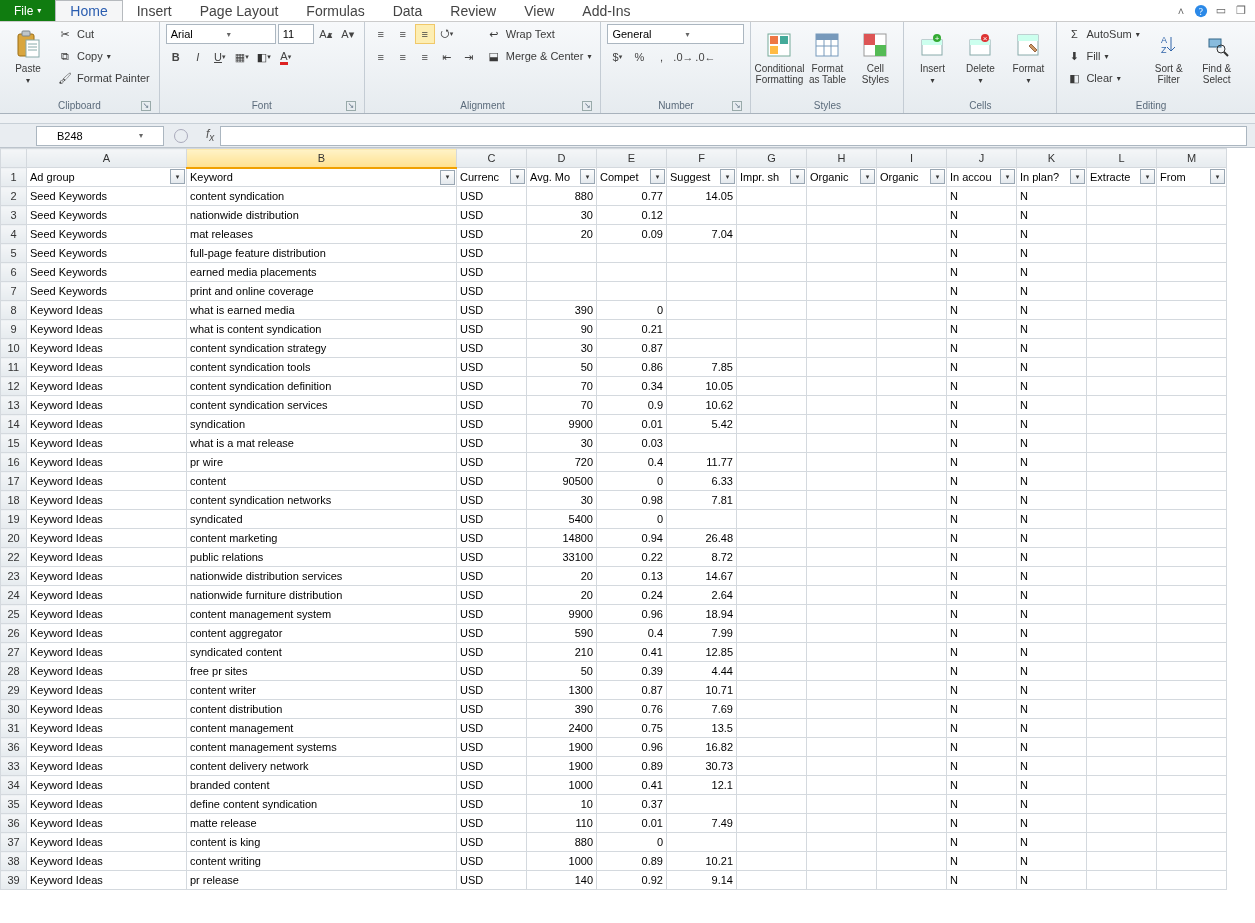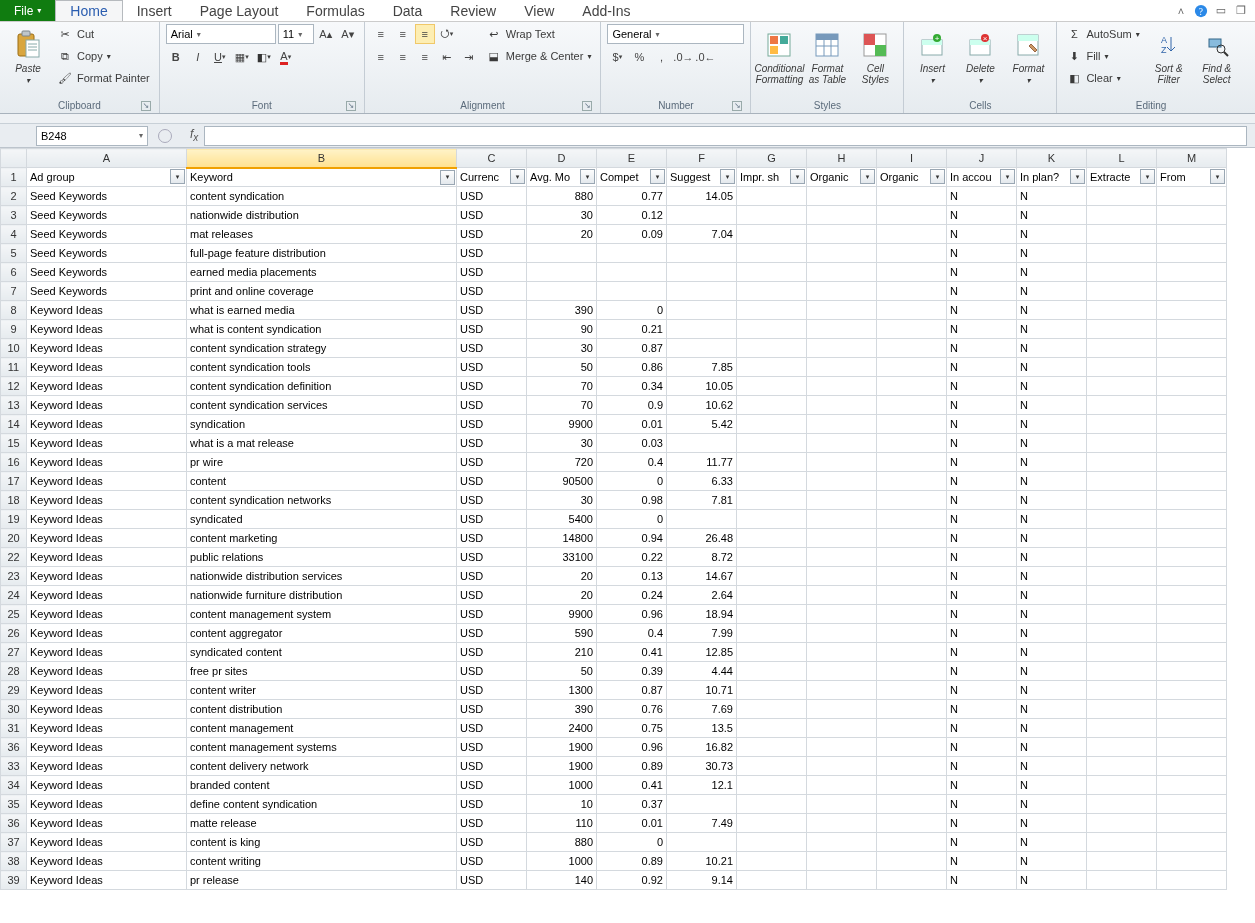--- a/index.html
+++ b/index.html
@@ -15,34 +15,34 @@
 
 
 .ribbon { background: linear-gradient(#f7f9fb, #e6ebef); height: 92px; display: flex; border-bottom: 1px solid #a8b2bc; }
 .group { border-right: 1px solid #c4ccd4; display: flex; flex-direction: column; padding: 2px 6px 0 6px; }
 .group-body { flex: 1; display: flex; align-items: flex-start; gap: 4px; }
 .group-label { text-align: center; font-size: 10px; color: #5b6b7b; padding: 1px 0 2px 0; position: relative; }
 .group-label .dlg { position: absolute; right: 2px; bottom: 2px; width: 10px; height: 10px; border: 1px solid #9aa; font-size: 8px; line-height: 8px; color: #678; }
 
 .big-btn { display: flex; flex-direction: column; align-items: center; justify-content: center; width: 44px; height: 66px; gap: 2px; }
 .big-btn .ic { width: 32px; height: 32px; display: flex; align-items: center; justify-content: center; }
-.big-btn .lbl { font-size: 10px; text-align: center; line-height: 11px; color: #3a3a3a; font-style: italic; }
+.big-btn .lbl { font-size: 10px; text-align: center; line-height: 11px; color: #3a3a3a; }
 .mini-col { display: flex; flex-direction: column; gap: 2px; justify-content: center; }
 .mini-item { display: flex; align-items: center; gap: 4px; font-size: 11px; color: #3a3a3a; height: 20px; padding: 0 3px; }
 .mini-item .ic { width: 16px; height: 16px; display: inline-flex; align-items: center; justify-content: center; }
 
 .font-row { display: flex; gap: 2px; align-items: center; }
-.combo { background: #fff; border: 1px solid #abb6c0; height: 20px; display: flex; align-items: center; padding: 0 4px; font-size: 11px; }
+.combo { background: #fff; border: 1px solid #abb6c0; height: 20px; display: flex; align-items: center; padding: 0 4px; font-size: 11px; gap: 30px; }
 .combo .dd { margin-left: 4px; font-size: 8px; color: #666; }
 .icon-btn { width: 20px; height: 20px; display: inline-flex; align-items: center; justify-content: center; color: #444; border: 1px solid transparent; }
 .stackv { display: flex; flex-direction: column; gap: 3px; }
 
 
 .fbar { height: 24px; background: #e9edf1; display: flex; align-items: center; border-bottom: 1px solid #bcc4cc; }
-.namebox { width: 112px; height: 20px; margin: 0 4px 0 36px; background: #fff; border: 1px solid #abb6c0; padding: 0 4px; display: flex; align-items: center; justify-content: space-between; font-size: 11px; }
+.namebox { width: 128px; height: 20px; margin: 0 4px 0 36px; background: #fff; border: 1px solid #abb6c0; padding: 0 20px; display: flex; align-items: center; justify-content: space-between; font-size: 11px; }
 .namebox .dd { font-size: 8px; color: #666; }
 .fx-area { display: flex; align-items: center; margin-left: 18px; gap: 6px; flex: 1; }
 .fx-area .fx { font-style: italic; font-size: 12px; color: #555; }
 .formula-input { background: #fff; border: 1px solid #abb6c0; height: 20px; flex: 1; margin-right: 8px; }
 
 
 .grid-wrap { position: relative; height: calc(100vh - 170px); overflow: auto; }
 table.grid { border-collapse: collapse; table-layout: fixed; }
 .grid th, .grid td { border: 1px solid #d4d9de; font-size: 11px; font-family: Arial, sans-serif; height: 19px; padding: 0 3px; overflow: hidden; white-space: nowrap; }
 .grid th { background: linear-gradient(#f4f6f8, #e6ebef); color: #333; font-weight: normal; text-align: center; }

